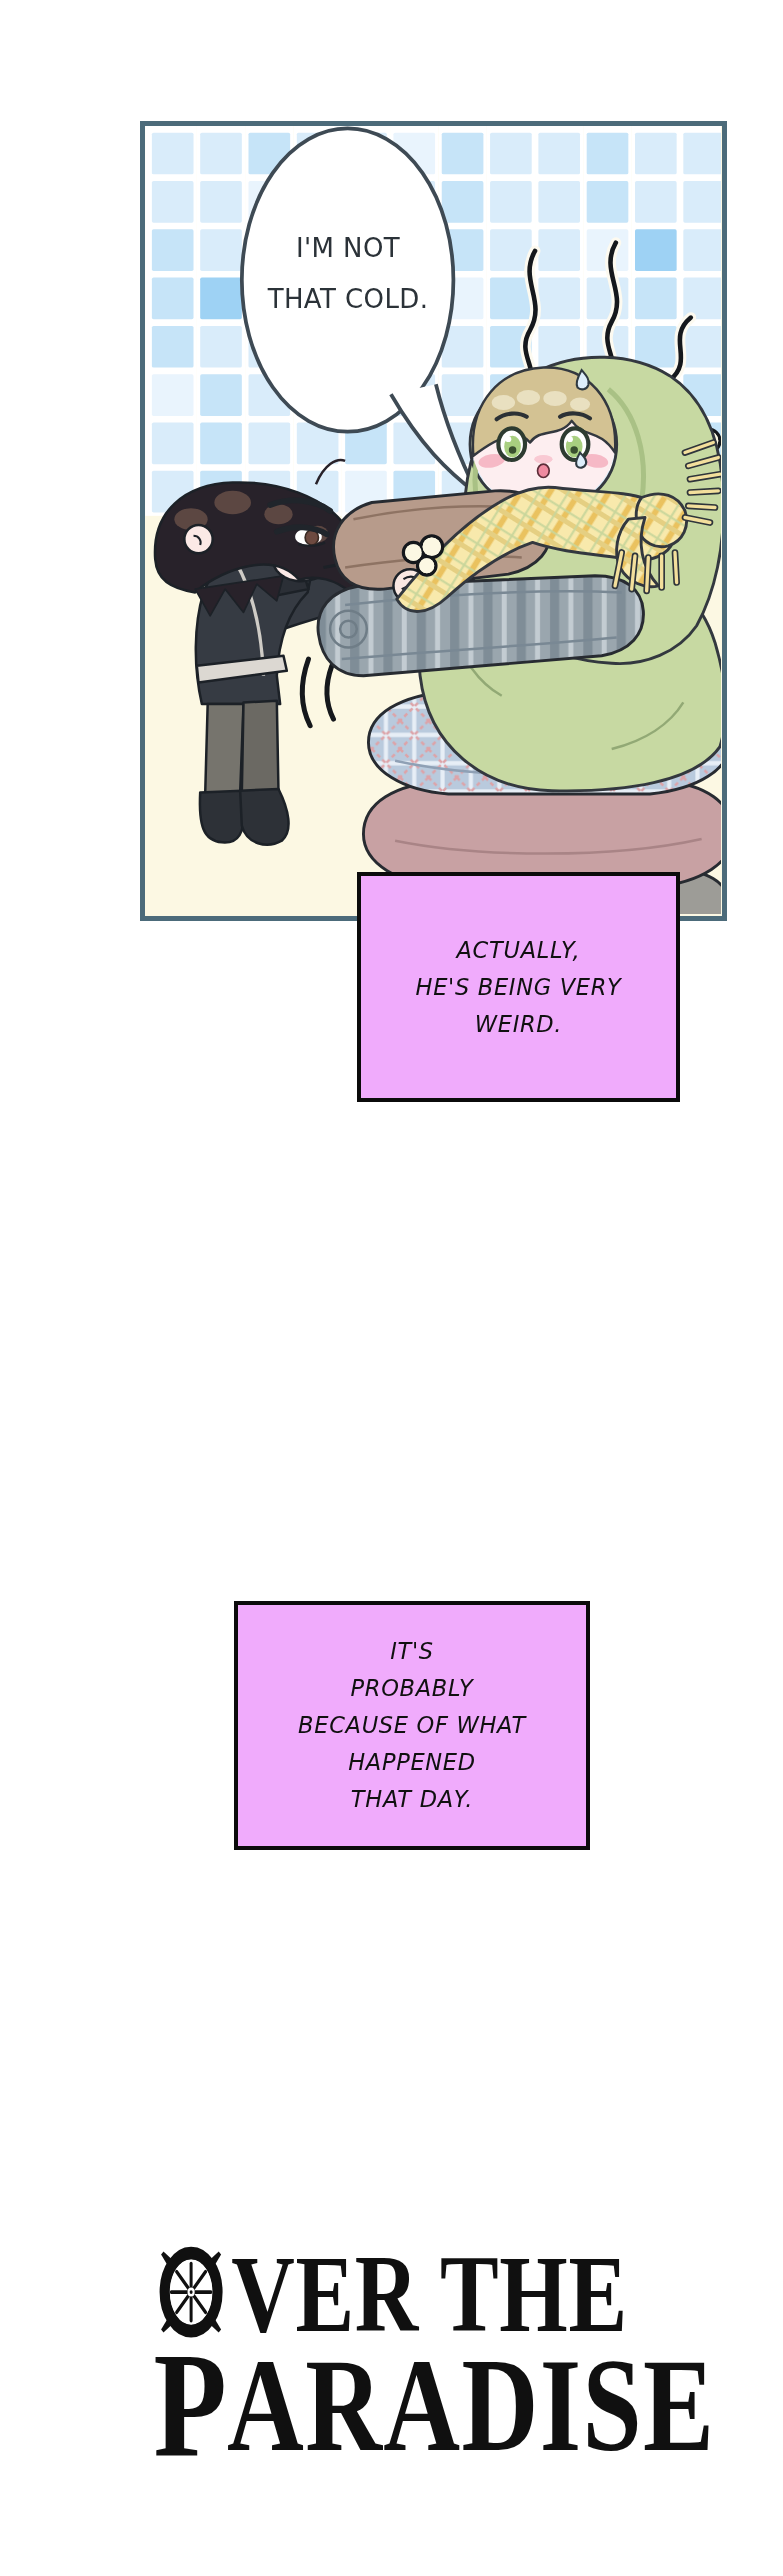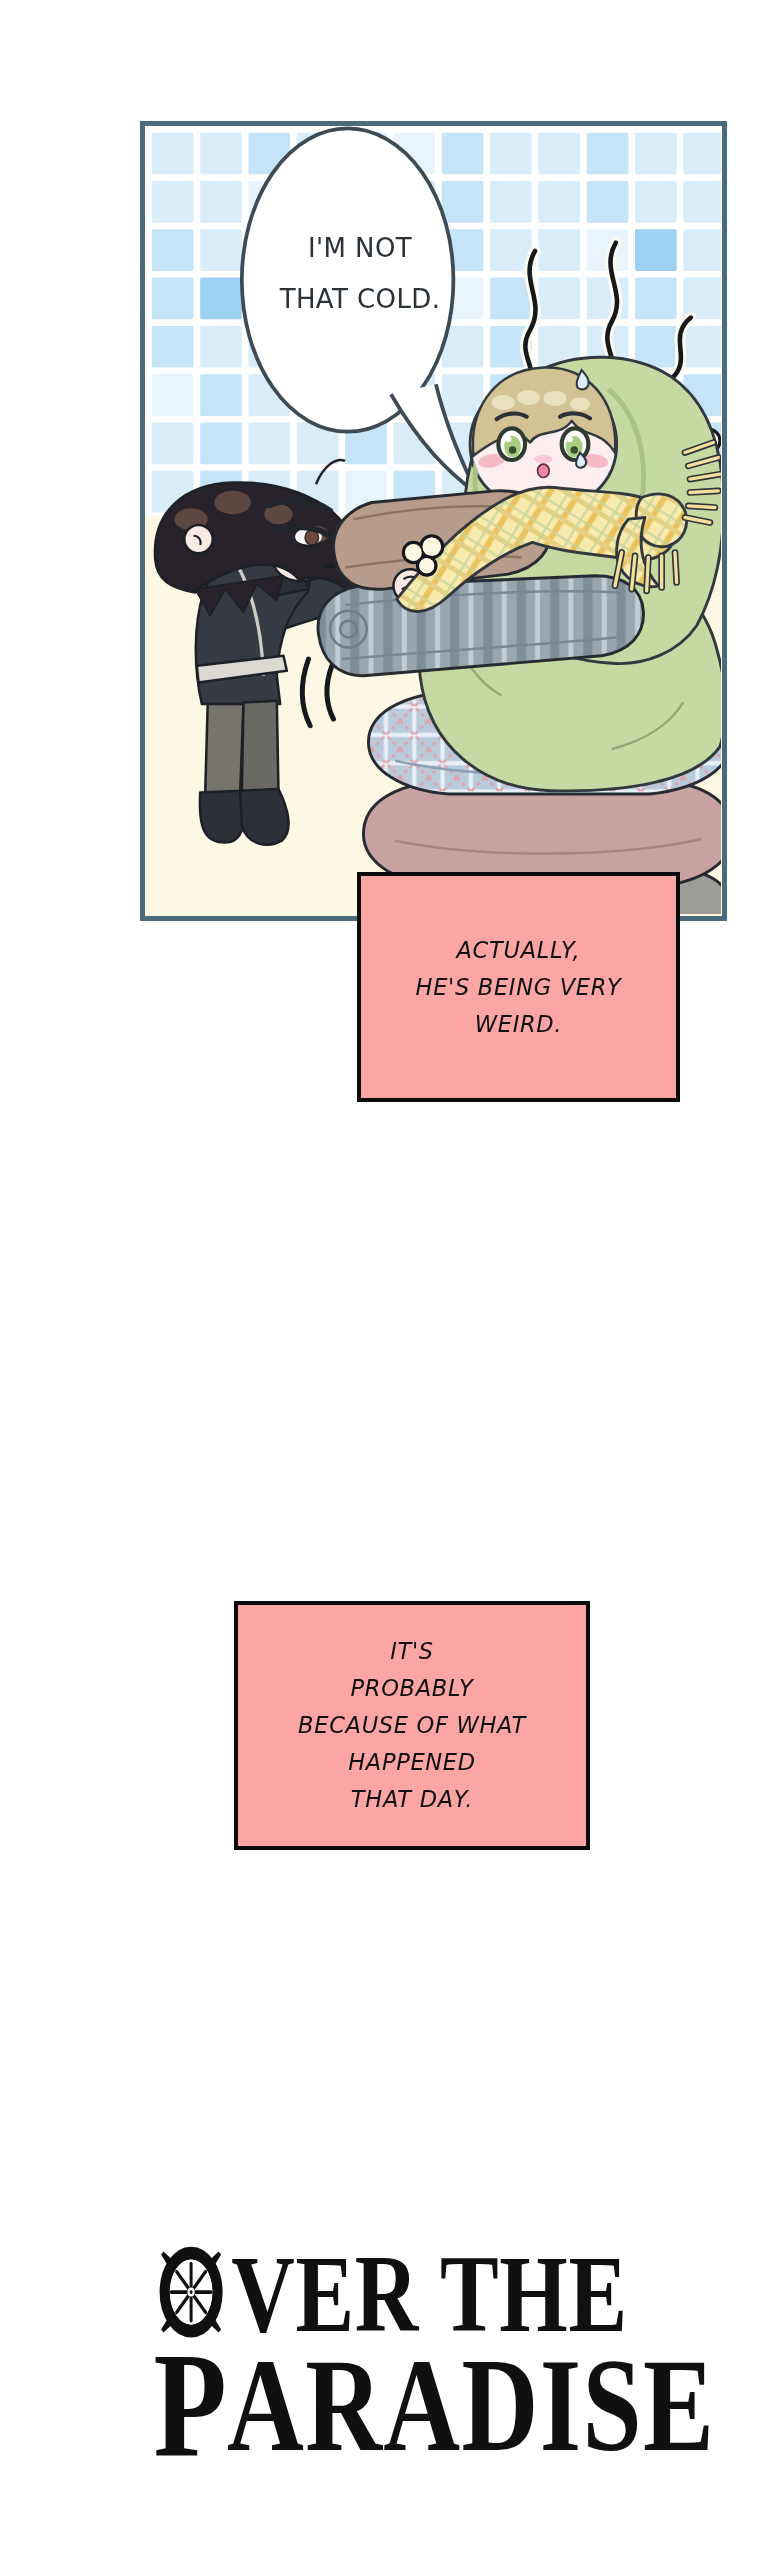--- a/index.html
+++ b/index.html
@@ -10,26 +10,26 @@
     font-family:"DejaVu Sans",sans-serif;
     overflow:hidden;
   }
   .panel{
     position:absolute;left:140px;top:121px;width:587px;height:800px;
     box-sizing:border-box;border:5.8px solid var(--panel-border,#4c6b7a);
     background:var(--panel-bg,#fcf8e3);
   }
   .panel svg{display:block;}
   .bubble-text{
-    position:absolute;left:264px;top:223px;width:192px;height:102px;
+    position:absolute;left:252px;top:223px;width:192px;height:102px;
     text-align:center;line-height:51px;font-size:26px;letter-spacing:0.4px;
     color:#2b3238;white-space:pre-line;
   }
   .caption-box{
-    position:absolute;box-sizing:border-box;background:#fca5a5;
+    position:absolute;box-sizing:border-box;background:#f0abfc;
     border:4.2px solid #0b0b0b;display:flex;align-items:center;justify-content:center;
     text-align:center;
   }
   .caption-box .cap-text{
     font-style:italic;font-size:22.5px;line-height:37px;letter-spacing:0.7px;
     color:var(--caption-ink,#101010);white-space:pre-line;
   }
   .box-1{left:357px;top:872px;width:323px;height:230px;}
   .box-2{left:234px;top:1601px;width:356px;height:249px;}
   .logo{position:absolute;left:0;top:2243px;width:783px;color:var(--logo-black,#101010);text-align:center;}

